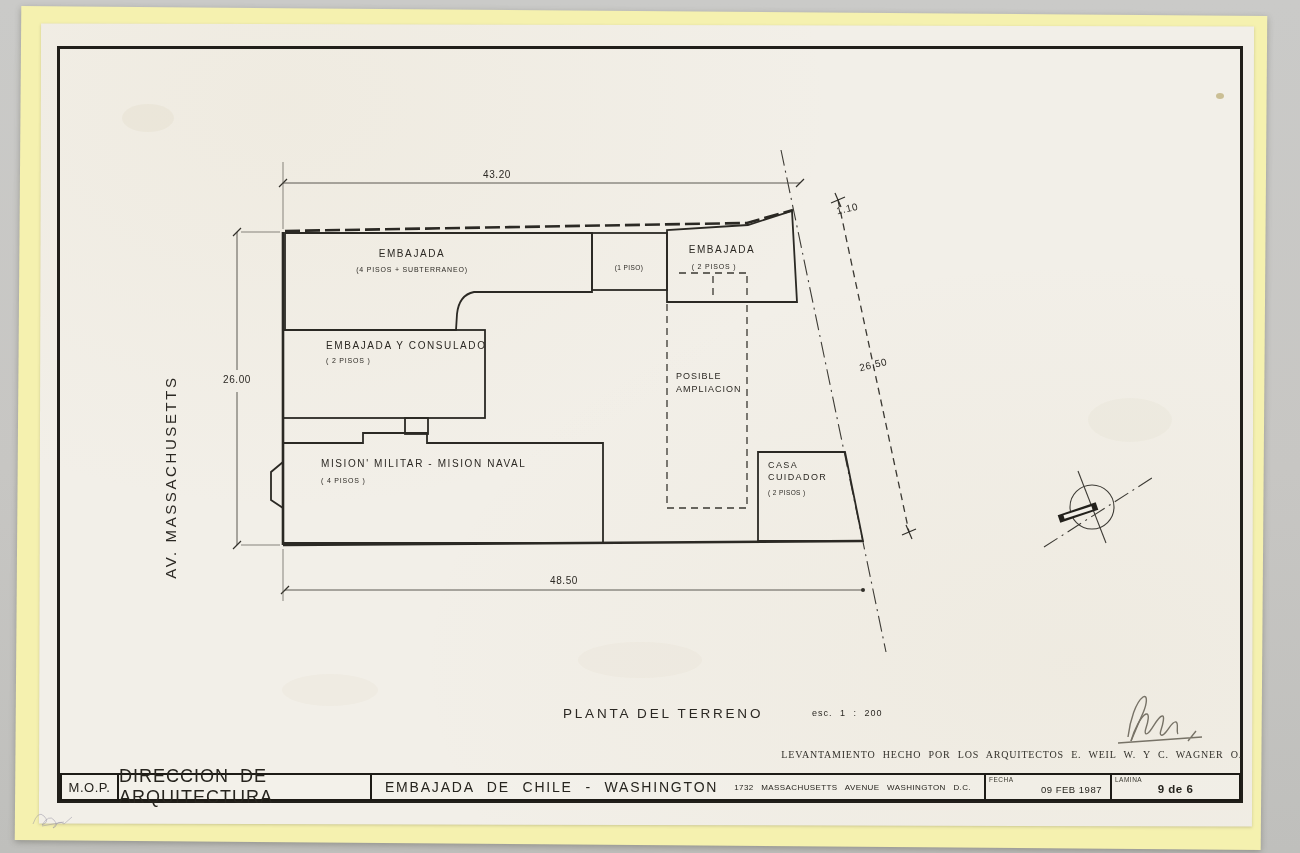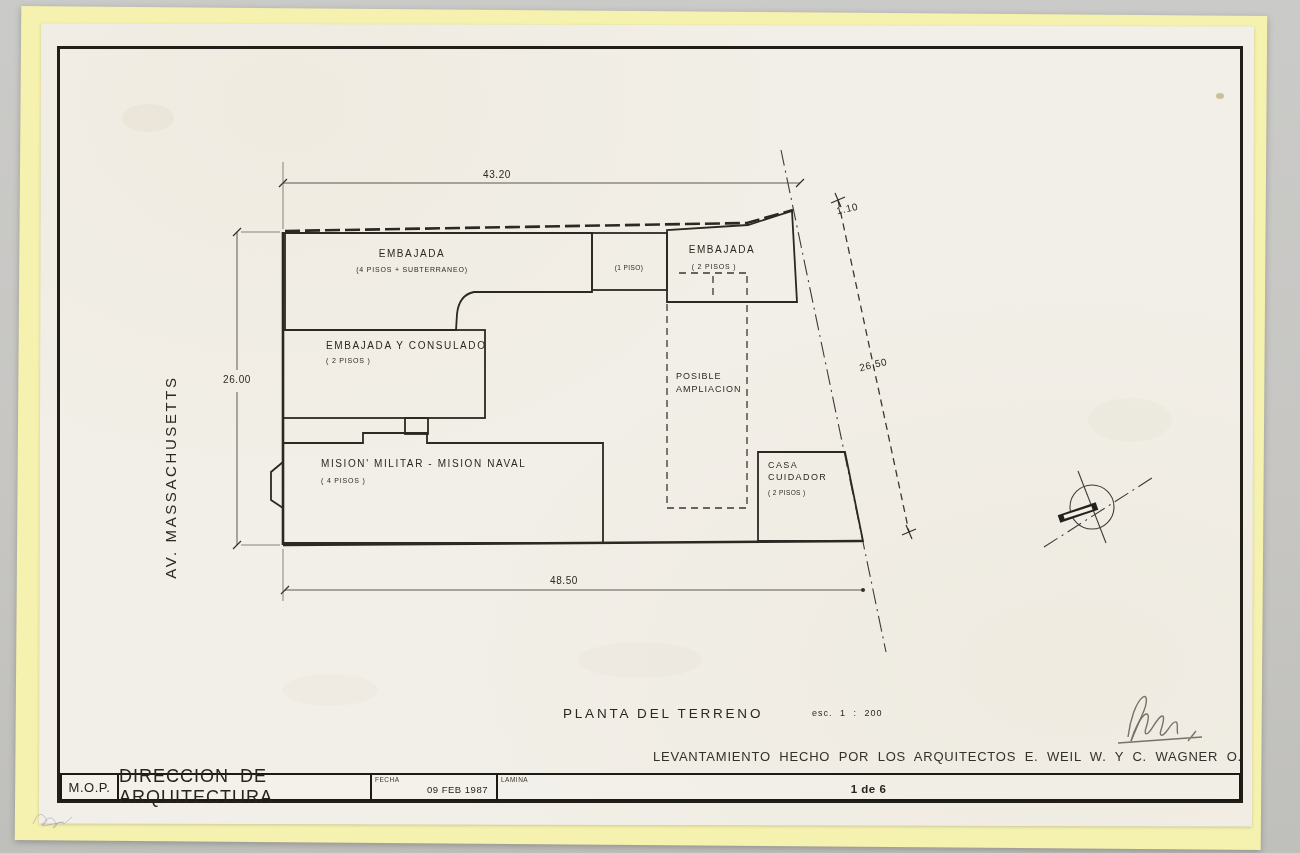--- a/index.html
+++ b/index.html
@@ -40,22 +40,22 @@
   svg .tick{fill:none;stroke:#32302a;stroke-width:1.2;}
   svg text{fill:#2b2823;}
   svg .bname{font-size:10px;letter-spacing:1.6px;}
   svg .bfloor{font-size:7px;letter-spacing:.8px;}
   svg .bsmall{font-size:6.5px;letter-spacing:.4px;}
   svg .dimtxt{font-size:10px;letter-spacing:.6px;}
   svg .street{font-size:15px;letter-spacing:2.6px;}
   svg .ptitle{font-size:13.5px;letter-spacing:2.8px;}
   svg .pscale{font-size:9px;letter-spacing:1px;word-spacing:4px;}
   .credits{
-    position:absolute;top:749px;right:58px;font-size:13px;letter-spacing:.8px;
-    word-spacing:4px;color:#33312b;
+    position:absolute;top:749px;right:58px;font-size:10px;letter-spacing:.8px;
+    word-spacing:4px;color:#33312b;font-family:Liberation Serif, serif;
   }
   .tb{
     position:absolute;left:60px;top:773px;width:1181px;height:28px;
     border:2.5px solid #1d1b16;box-sizing:border-box;display:flex;
     color:#26241e;background:rgba(255,255,255,.12);
   }
   .tb-cell{border-right:2.5px solid #1d1b16;box-sizing:border-box;display:flex;
     align-items:center;justify-content:center;}
   .tb-org{flex:0 0 57px;font-size:13px;letter-spacing:.5px;}
   .tb-dep{flex:0 0 253px;font-size:18px;letter-spacing:1px;word-spacing:5px;}
@@ -172,21 +172,25 @@
   </g>
 
   <path d="M33,824 q5,-14 11,-8 t-2,9 q7,-11 12,-5 t-1,8 q6,-9 11,-4 l8,-7 m-30,9 l22,-4" stroke="#9793a4" stroke-width="1" fill="none" opacity="0.5"></path>
 </svg>
 
 <div class="credits">LEVANTAMIENTO HECHO POR LOS ARQUITECTOS E. WEIL W. Y C. WAGNER O.</div>
 
 <div class="tb">
   <div class="tb-cell tb-org">M.O.P.</div>
   <div class="tb-cell tb-dep">DIRECCION DE ARQUITECTURA</div>
+  <div class="tb-cell tb-proj">
+    <span class="proj">EMBAJADA DE CHILE - WASHINGTON</span>
+    <span class="addr">1732 MASSACHUSETTS AVENUE WASHINGTON D.C.</span>
+  </div>
   <div class="tb-cell tb-two tb-fecha">
     <div class="tb-lbl">FECHA</div>
     <div class="tb-val">09 FEB 1987</div>
   </div>
   <div class="tb-cell tb-two tb-lam">
     <div class="tb-lbl">LAMINA</div>
-    <div class="tb-val-big">1 de 6</div>
+    <div class="tb-val-big">9 de 6</div>
   </div>
 </div>
 
 </body></html>

